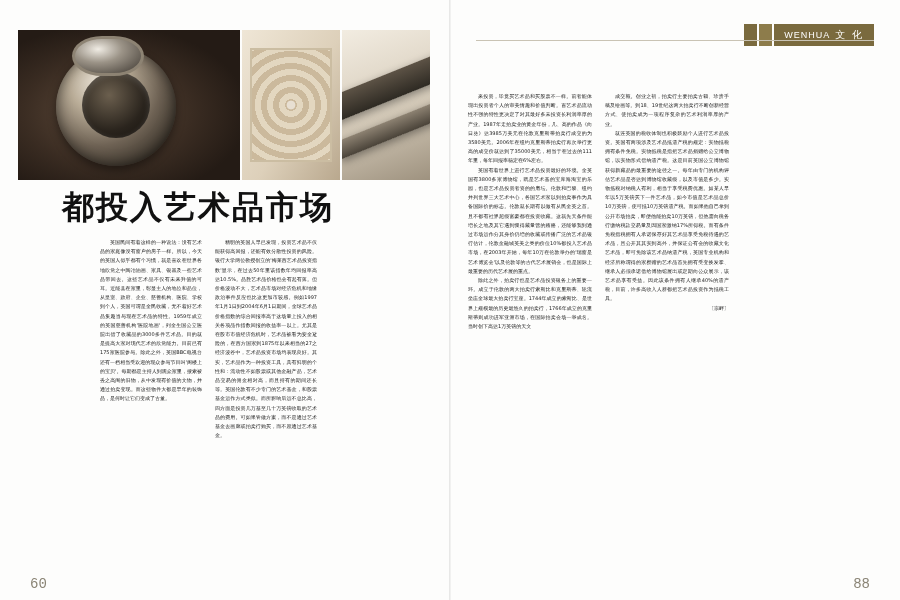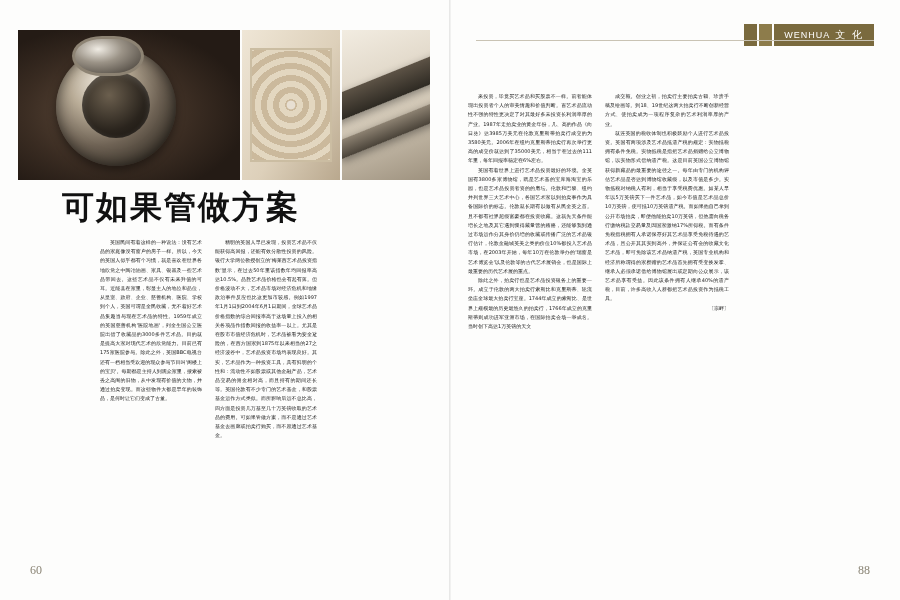--- a/index.html
+++ b/index.html
@@ -102,22 +102,22 @@
     text-align:justify;
     font-family:"DejaVu Sans", sans-serif;
   }
   .cols-right .col{width:124px;}
   .col p{margin:0 0 0 0;text-indent:2em;}
   .col p + p{margin-top:0;}
   .sign{text-align:right;}
 
   
   .folio{
-    position:absolute;bottom:22px;font-size:12px;color:#8a8madd;
-    color:#8a8475;font-family:Liberation Serif, serif;
+    position:absolute;bottom:8px;font-size:14px;color:#8a8madd;
+    color:#8a8475;font-family:Liberation Mono, monospace;
   }
   .folio-left{left:30px;}
   .folio-right{right:30px;}
 </style>
 </head>
 <body>
 
 <div class="spread">
 
   <div class="page page-left">
@@ -129,21 +129,21 @@
       </div>
       <div class="ph ph2">
         <div class="carve"></div>
       </div>
       <div class="ph ph3">
         <div class="bar"></div>
         <div class="bar bar2"></div>
       </div>
     </div>
 
-    <div class="headline">可如果管做方案</div>
+    <div class="headline">都投入艺术品市场</div>
 
     <div class="cols cols-left">
       <div class="col">
         <p>英国民间有着这样的一种说法：没有艺术品的家庭像没有窗户的房子一样。所以，今天的英国人似乎都有个习惯，就是喜欢在世界各地欣赏之中陶冶油画、家具、银器及一些艺术品带回去。这些艺术品不仅有未来升值的可耳。近能县在家里，彰显主人的地位和品位，从皇室、政府、企业、慈善机构、医院、学校到个人，英国可谓是全民收藏，无不着好艺术品集趣当与现在艺术品的特性。1959年成立的英国慈善机构'医院地画'，列全生国公立医院出借了收藏品的3000多件艺术品。目的就是提高大家对现代艺术的欣赏能力。目前已有175家医院参与。除此之外，英国BBC电视台还有一档相当受欢迎的现众参与节目叫'阁楼上的宝贝'。每期都是主持人到观众家里，搜索被丢之高阁的旧物，从中发现有价值的文物，并通过拍卖变现。而这些物件大都是早年的装饰品，是何时让它们变成了古董。</p>
       </div>
       <div class="col">
         <p>精明的英国人早已发现，投资艺术品不仅能获得高回报，还能有效分散性投资的风险。银行大学两位教授创立的'梅莱西艺术品投资指数'显示，在过去50年里该指数年均回报率高达10.5%。品胜艺术品价格也会有起有落。但价格波动不大，艺术品市场对经济危机和地缘政治事件反应也比这更加市较感。例如1997年1月1日到2004年6月1日期间，全球艺术品价格指数的综合回报率高于这场量上投入的相关各项品作指数回报的收益率一以上。尤其是在股市市值经济危机时，艺术品被看为安全避险的，在西方国家到1875年以来相当的27之经济波谷中，艺术品投资市场均表现良好。其实，艺术品作为一种投资工具，具有鲜明的个性和：流动性不如股票或其他金融产品，艺术品交易的佣金相对高，而且持有的期间还长等。英国伦敦有不少专门的艺术基金，和股票基金运作方式类似。而所影响后运不总比高，四方面是投资几万基至几十万英镑收取的艺术品的费用。可如果管做方案，而不是通过艺术基金去画廊或拍卖行购买，而不愿通过艺术基金。</p>
       </div>
       <div class="col">
         <p></p>

